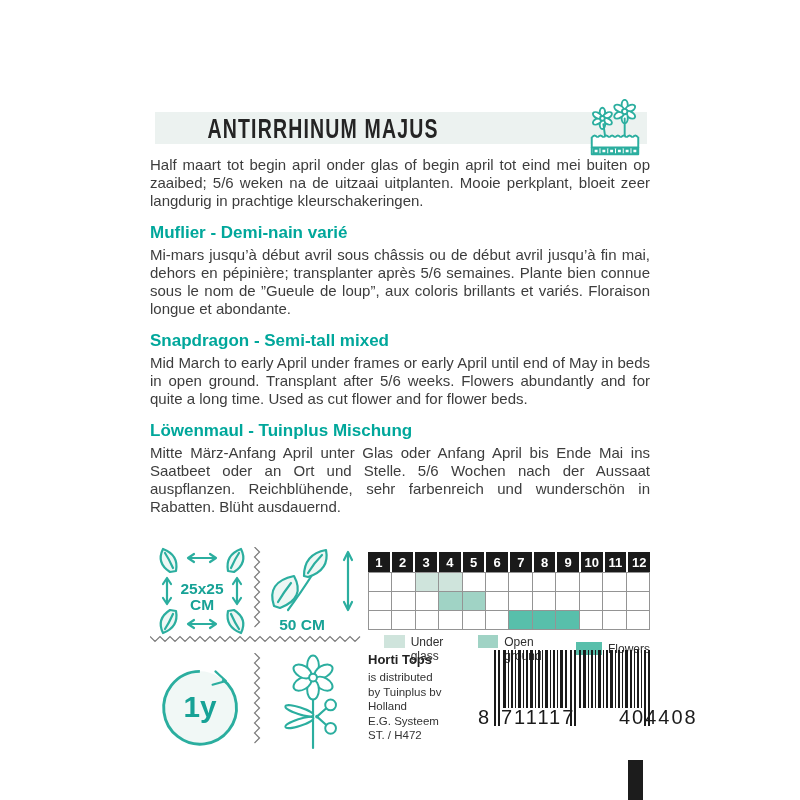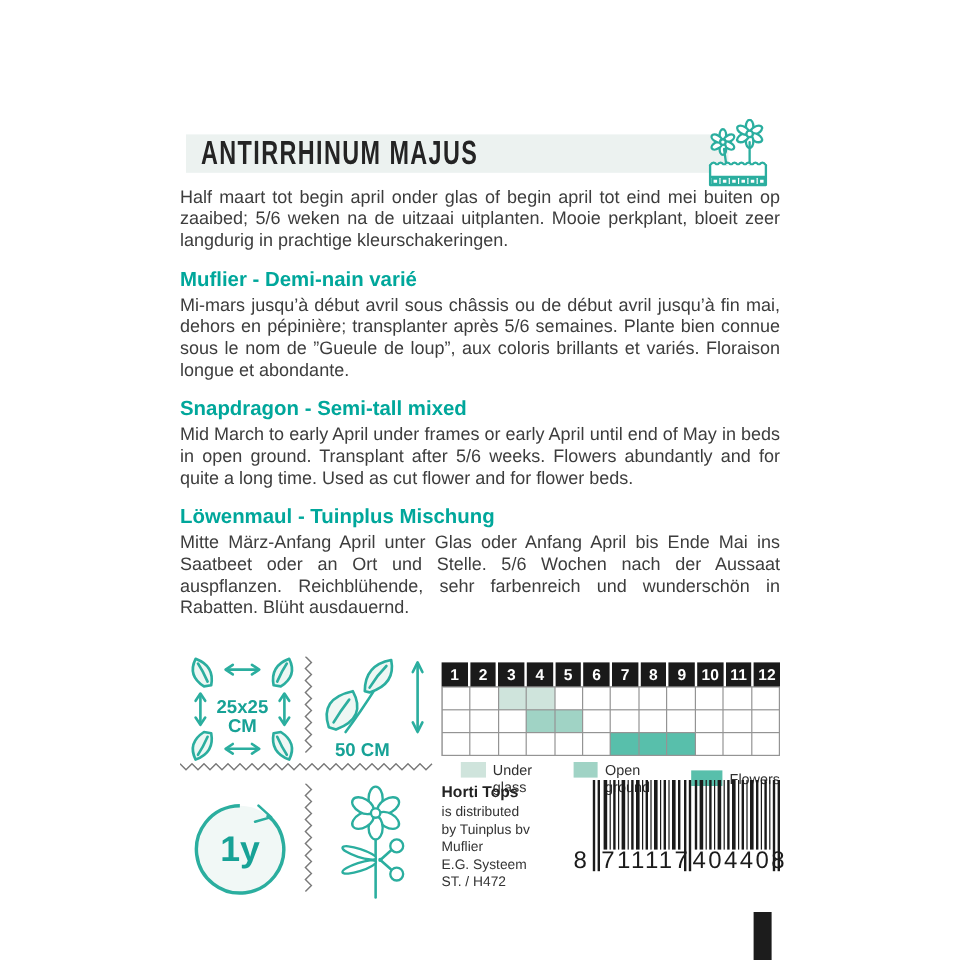--- a/index.html
+++ b/index.html
@@ -1,21 +1,21 @@
 <!DOCTYPE html>
 <html><head>
 <meta charset="utf-8">
 <style>
   html,body{margin:0;padding:0;background:#ffffff;}
   .canvas{position:relative;width:800px;height:800px;background:#ffffff;
           font-family:"Liberation Sans",sans-serif;overflow:hidden;}
 
   
   .banner{position:absolute;left:155px;top:112px;width:452px;height:32px;
-          background:#ecf2f0;display:flex;align-items:center;}
+          background:#ecf2f0;display:flex;align-items:center;padding-left:40px;}
   .title{display:inline-block;font-size:25px;font-weight:700;color:#242424;
          letter-spacing:1.5px;padding-left:16px;transform:scale(.78,1.12);
          transform-origin:left center;white-space:nowrap;}
 
   .planter-svg{position:absolute;left:584px;top:99px;}
 
   
   .content{position:absolute;left:150px;top:156px;width:500px;}
   .section{margin:0 0 13px 0;}
   .section h3{margin:0 0 3px 0;font-size:17px;font-weight:700;color:#00a79b;}
@@ -56,21 +56,21 @@
   .dist-name{font-size:13px;font-weight:700;color:#222;margin-bottom:3px;}
   .dist-line{font-size:11.5px;line-height:14.5px;color:#333;}
 
   
   .barcode{position:absolute;left:478px;top:650px;width:174px;height:82px;}
   .bars{position:absolute;left:0;top:0;}
   .bars rect{fill:#1b1b1b;}
   .bc-d{position:absolute;top:56px;font-size:20px;color:#1b1b1b;letter-spacing:2px;}
   .bc-left{left:0;width:13px;text-align:left;}
   .bc-g1{left:23px;width:66px;text-align:right;}
-  .bc-g2{left:99px;width:66px;text-align:center;}
+  .bc-g2{left:99px;width:66px;text-align:center;padding-left:42px;}
 
   .printmark{position:absolute;left:628px;top:760px;width:15px;height:40px;background:#1c1c1c;}
 </style>
 </head>
 <body>
 
 <div class="canvas">
 
   <div class="banner">
     <span class="title">ANTIRRHINUM MAJUS</span>
@@ -323,21 +323,21 @@
         <span class="swatch" style="background: rgb(88, 191, 171);"></span>
         <span class="legend-label">Flowers</span>
       </div>
     </div>
   </div>
 
   <div class="distributor">
     <div class="dist-name">Horti Tops</div>
     <div class="dist-line">is distributed</div>
     <div class="dist-line">by Tuinplus bv</div>
-    <div class="dist-line">Muflier</div>
+    <div class="dist-line">Holland</div>
     <div class="dist-line">E.G. Systeem</div>
     <div class="dist-line">ST. / H472</div>
   </div>
 
   <div class="barcode">
     <svg class="bars" width="174" height="78" viewBox="0 0 174 78">
       <rect x="16" y="0" width="2" height="76"></rect>
         <rect x="20" y="0" width="2" height="76"></rect>
       <rect x="25" y="0" width="3" height="58"></rect>
         <rect x="30" y="0" width="1" height="58"></rect>

